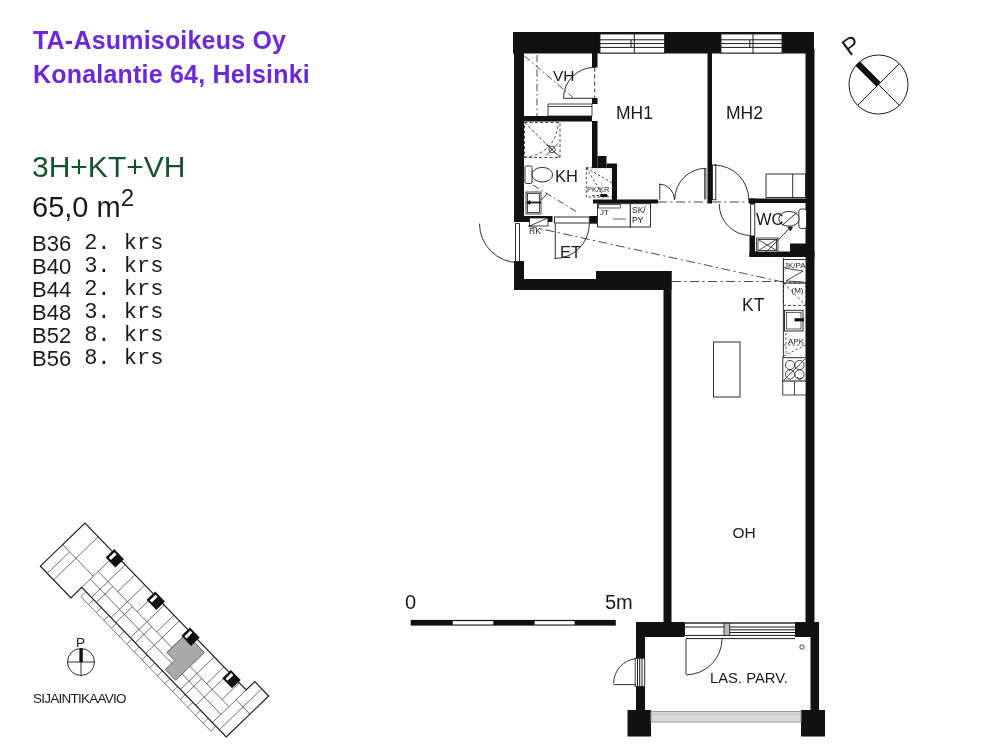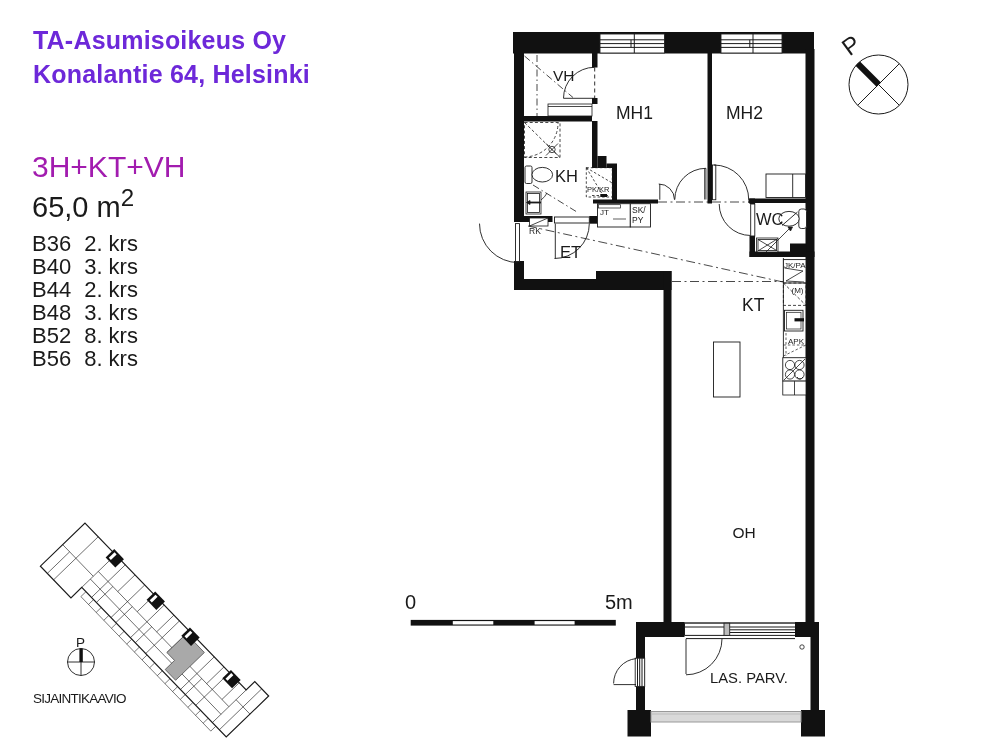--- a/index.html
+++ b/index.html
@@ -1,23 +1,23 @@
 <!DOCTYPE html>
 <html><head>
 <meta charset="utf-8">
 <style>
 html,body{margin:0;padding:0;width:1000px;height:750px;background:#fff;overflow:hidden;}
 body{font-family:"Liberation Sans",sans-serif;}
 #hdr{position:absolute;left:33px;top:24px;color:#6d28d9;font-weight:bold;font-size:25px;line-height:33.5px;letter-spacing:0.2px;}
-#typ{position:absolute;left:32px;top:151px;color:#a21caf;font-size:30px;line-height:31px;}
+#typ{position:absolute;left:32px;top:151px;color:#14532d;font-size:30px;line-height:31px;}
 #typ2{position:absolute;left:32px;top:182px;color:#1a1a1a;font-size:29px;line-height:31px;}
 #lst{position:absolute;left:32px;top:232px;color:#1a1a1a;font-size:22px;}
 #lst td{line-height:23px;margin-left:36px;}
 #lst td{padding:0;}
-#lst td.f{padding-left:13px;}
+#lst td.f{padding-left:13px;font-family:Liberation Mono, monospace;}
 svg{position:absolute;left:0;top:0;}
 </style>
 </head>
 <body>
 
 <div id="hdr">TA-Asumisoikeus Oy<br>Konalantie 64, Helsinki</div>
 
 <div id="typ">3H+KT+VH</div>
 
 <div id="typ2">65,0 m<sup>2</sup></div>

